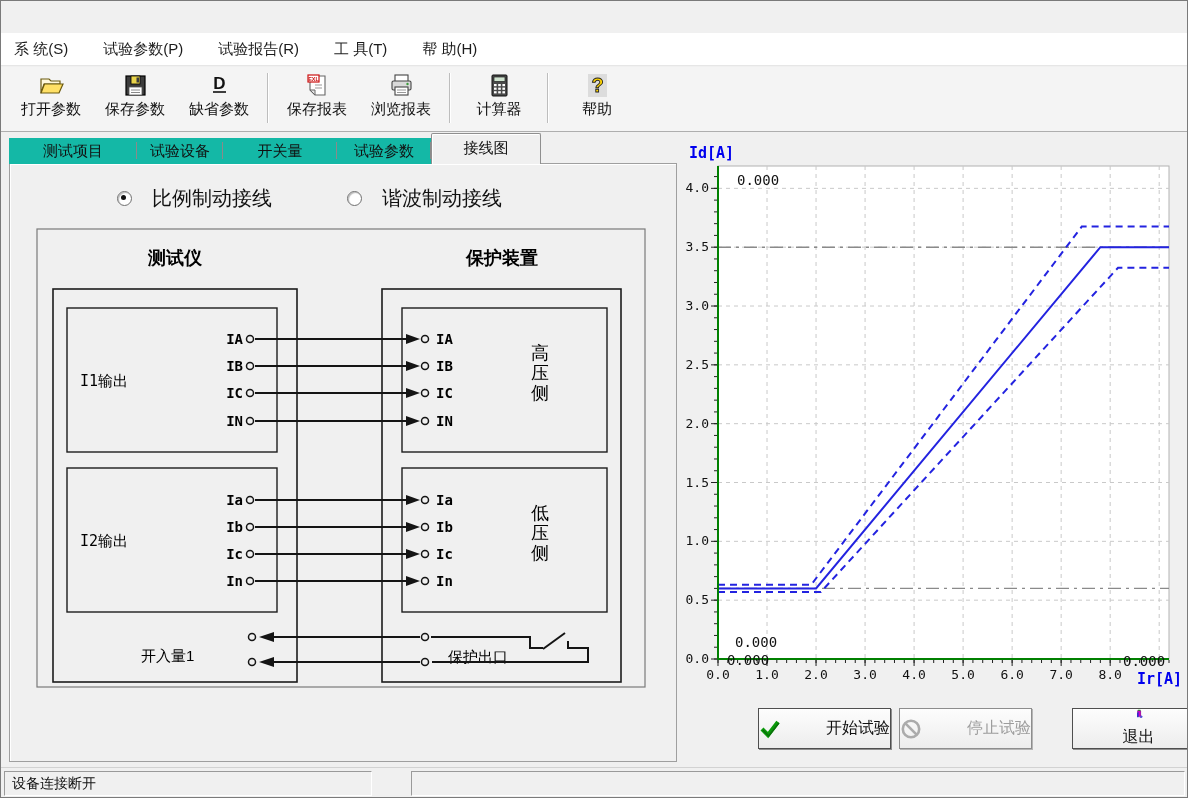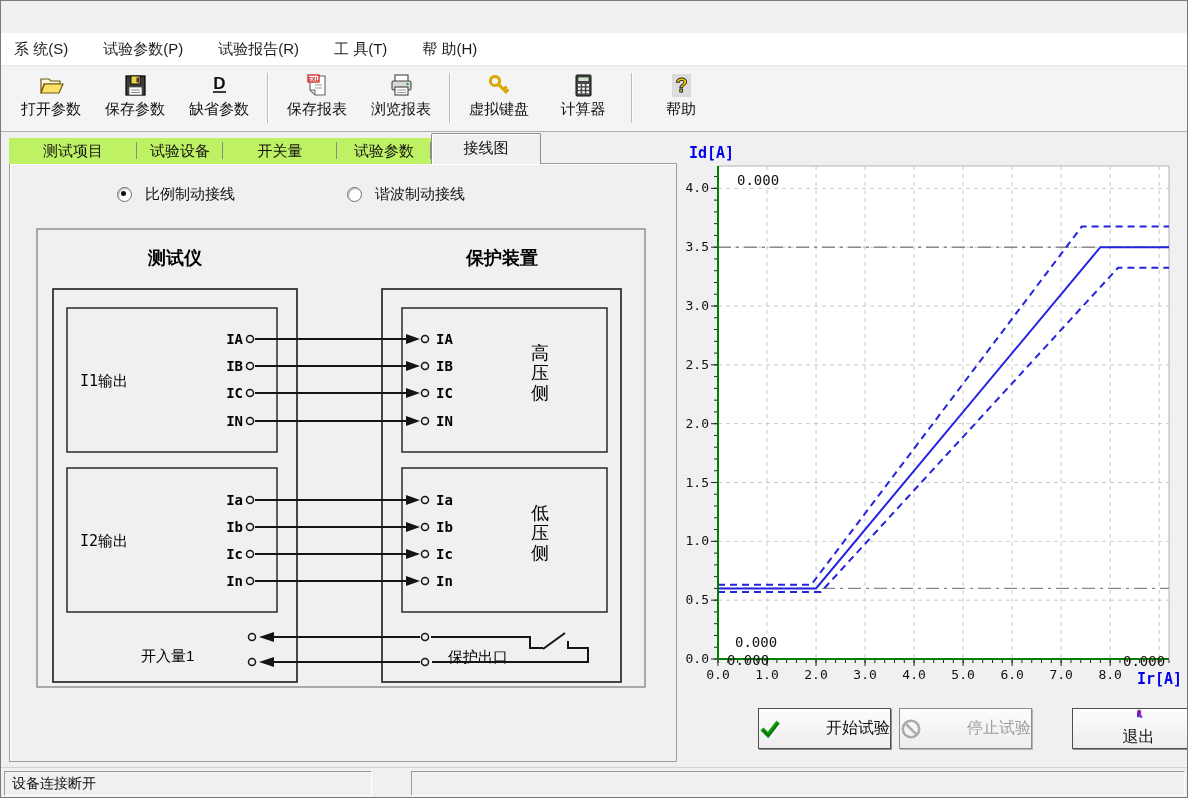--- a/index.html
+++ b/index.html
@@ -16,27 +16,27 @@
   .menubar{position:absolute;left:0;top:32px;width:100%;height:33px;background:#ffffff;border-bottom:1px solid #e6e6e6;display:flex;align-items:center;box-sizing:border-box;}
   .menu-item{font-size:15px;color:#1c1c1c;padding:5px 13px;margin-right:9px;}
   
   .toolbar{position:absolute;left:0;top:66px;width:100%;height:65px;background:#f4f4f4;border-bottom:1px solid #aeaeae;display:flex;align-items:flex-start;padding:3px 0 0 8px;box-sizing:border-box;}
   .tbtn{display:flex;flex-direction:column;align-items:center;justify-content:flex-start;padding:2px 8px;min-width:68px;}
   .tbtn .ticon{width:27px;height:27px;}
   .tbtn .tlabel{font-size:15px;color:#111;margin-top:1px;white-space:nowrap;}
   .tsep{width:0;height:50px;border-left:1px solid #bdbdbd;border-right:1px solid #ffffff;margin:3px 6px 0 6px;}
   
   .tabstrip{position:absolute;left:8px;top:136px;height:27px;display:flex;align-items:flex-end;z-index:3;}
-  .tab{height:26px;line-height:26px;text-align:center;font-size:15px;color:#111;position:relative;background:#bef264;}
+  .tab{height:26px;line-height:26px;text-align:center;font-size:15px;color:#111;position:relative;background:#14b8a6;}
   .tab.inactive::after{content:"";position:absolute;right:0;top:4px;height:17px;border-right:1px solid #8a8a8a;}
   .tab.active{height:30px;line-height:28px;top:0px;border:1px solid #8f8f8f;border-bottom:none;border-radius:2px 2px 0 0;box-shadow:inset 1px 1px 0 #ffffff;z-index:4;background:#f0f0f0;margin-top:12px;}
   
   .tabpanel{position:absolute;left:8px;top:162px;width:668px;height:599px;background:#f0f0f0;border:1px solid #9f9f9f;box-shadow:inset 1px 1px 0 #ffffff;box-sizing:border-box;z-index:2;}
   .radio-item{position:absolute;display:flex;align-items:center;}
-  .radio-item .rlabel{font-size:15px;color:#111;margin-left:13px;}
+  .radio-item .rlabel{font-size:20px;color:#111;margin-left:20px;}
   .rcircle{width:13px;height:13px;border-radius:50%;background:#fff;border:1px solid #707070;box-shadow:inset 1px 1px 1px #b9b9b9;position:relative;}
   .rcircle.sel::after{content:"";position:absolute;left:3px;top:3px;width:5px;height:5px;border-radius:50%;background:#111;}
   .diagram-svg{position:absolute;left:22px;top:57px;}
   
   .chart-svg{position:absolute;left:685px;top:140px;}
   
   .actions{position:absolute;left:0;top:707px;width:100%;}
   .abtn{position:absolute;height:41px;width:133px;display:flex;align-items:center;justify-content:space-between;gap:9px;background:linear-gradient(#fdfdfd,#ededed);border:1px solid #4f4f4f;box-shadow:1px 1px 0 #8f8f8f,inset 0 1px 0 #ffffff;font-size:16px;color:#101010;box-sizing:border-box;}
   .abtn.disabled{color:#9d9d9d;border-color:#8d8d8d;box-shadow:1px 1px 0 #b5b5b5;}
   
@@ -102,27 +102,20 @@
         <rect x="7" y="3" width="13" height="7" fill="#ffffff" stroke="#444" stroke-width="1.1"></rect>
         <rect x="4" y="9" width="19" height="9" rx="1.5" fill="#d9d9d9" stroke="#444" stroke-width="1.1"></rect>
         <circle cx="19.5" cy="12" r="1.2" fill="#3a9a3a"></circle>
         <rect x="7" y="15" width="13" height="8" fill="#ffffff" stroke="#444" stroke-width="1.1"></rect>
         <line x1="9" y1="18" x2="18" y2="18" stroke="#999"></line>
           <line x1="9" y1="20.5" x2="18" y2="20.5" stroke="#999"></line>
       </svg>
       <span class="tlabel">浏览报表</span>
     </div>
     <div class="tsep"></div>
-    <div class="tbtn">
-      <svg class="ticon" viewBox="0 0 27 27">
-        <circle cx="9" cy="9" r="4.6" fill="none" stroke="#d8a800" stroke-width="3"></circle>
-        <path d="M12.4 12.4 L21 21 M17.5 17.5 l3 -3 M19.8 19.8 l2.6 -2.6" stroke="#d8a800" stroke-width="3" fill="none"></path>
-      </svg>
-      <span class="tlabel">虚拟键盘</span>
-    </div>
     <div class="tbtn">
       <svg class="ticon" viewBox="0 0 27 27">
         <rect x="6" y="3" width="15" height="21" rx="1" fill="#4a4a4a" stroke="#111" stroke-width="1"></rect>
         <rect x="8" y="5" width="11" height="4.5" fill="#cfe3cf" stroke="#222" stroke-width="0.7"></rect>
         <g fill="#ffffff">
           <rect x="8" y="12" width="2.6" height="2.2"></rect>
             <rect x="12.2" y="12" width="2.6" height="2.2"></rect>
             <rect x="16.4" y="12" width="2.6" height="2.2"></rect>
           <rect x="8" y="15.6" width="2.6" height="2.2"></rect>
             <rect x="12.2" y="15.6" width="2.6" height="2.2"></rect>

